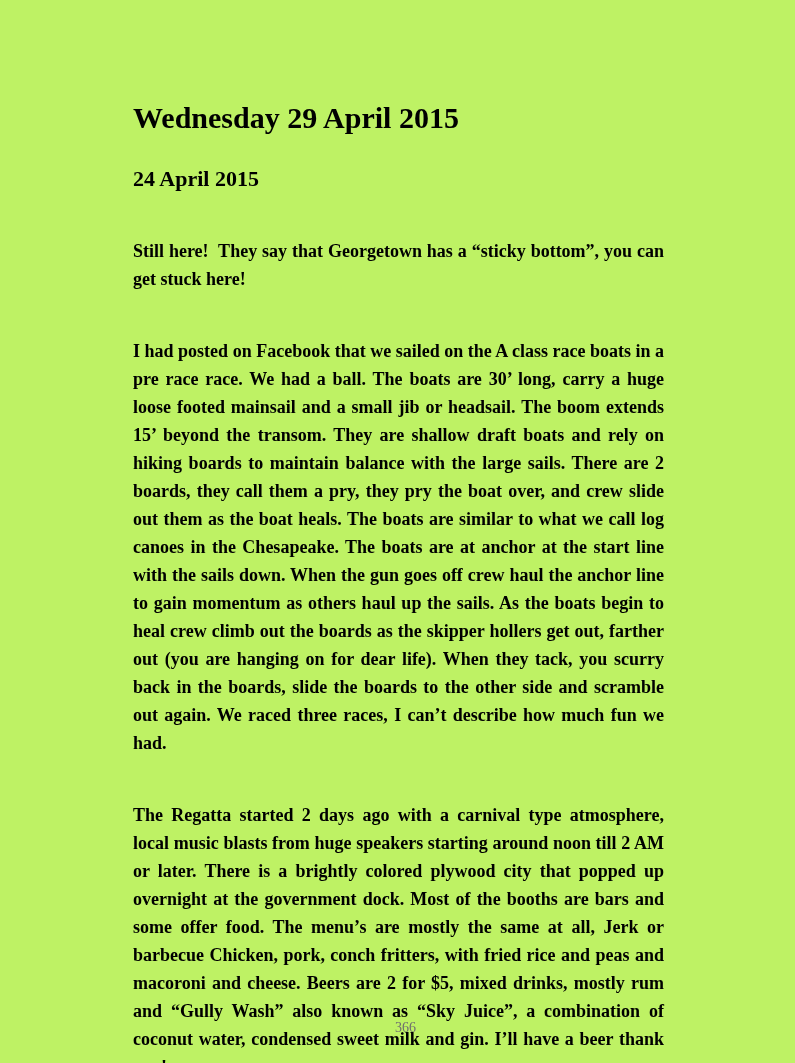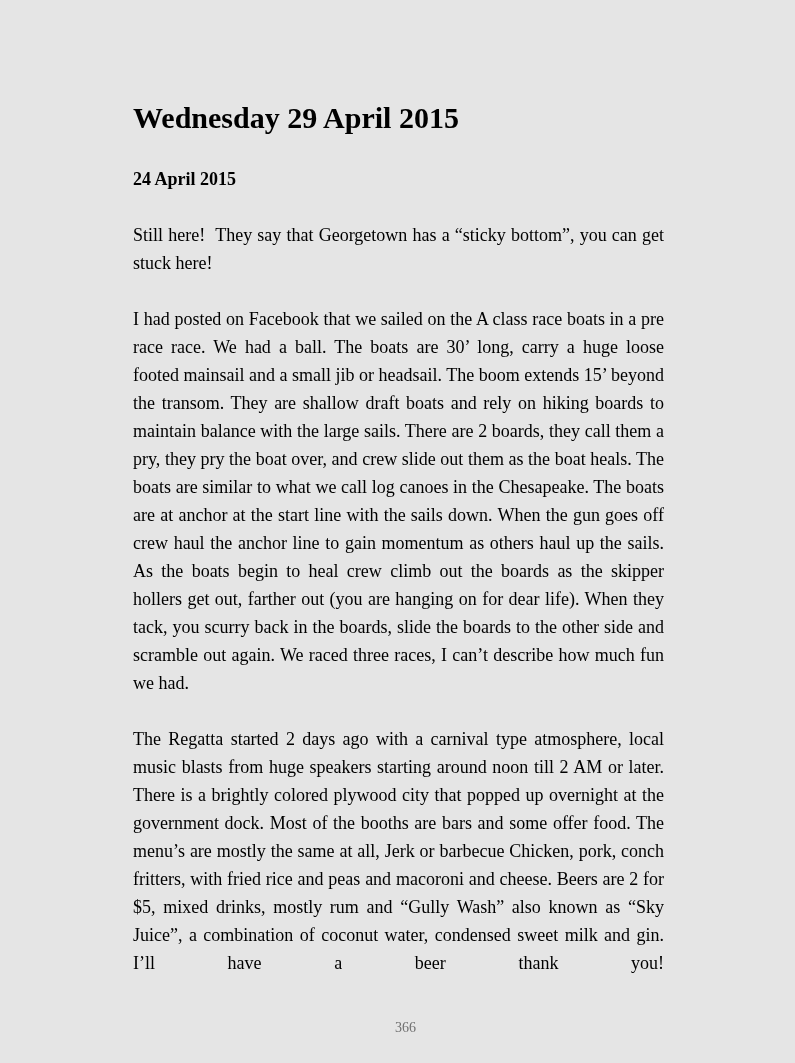--- a/index.html
+++ b/index.html
@@ -4,49 +4,49 @@
 <style>
   html, body {
     margin: 0;
     padding: 0;
     background: #ffffff;
   }
   .page {
     position: relative;
     width: 795px;
     height: 1063px;
-    background: #e5e5e5;
+    background: #bef264;
     overflow: hidden;
     font-family: "Liberation Serif", serif;
     color: #000000;
   }
   .content {
     position: absolute;
     left: 133px;
     top: 101px;
     width: 531px;
   }
   .article-title {
     font-size: 30px;
     font-weight: bold;
     line-height: 1.15;
     margin: 0 0 29px 0;
   }
   .dateline-line {
-    font-size: 18px;
+    font-size: 22px;
     font-weight: bold;
     line-height: 28px;
   }
   .body-para {
     font-size: 18px;
-    font-weight: normal;
+    font-weight: bold;
     line-height: 28px;
     text-align: justify;
     white-space: pre-wrap;
-    margin: 28px 0 0 0;
+    margin: 44px 0 0 0;
   }
   .justify-last-line {
     text-align-last: justify;
   }
   .page-footer {
     position: absolute;
     left: 16px;
     right: 0;
     bottom: 27px;
     text-align: center;

